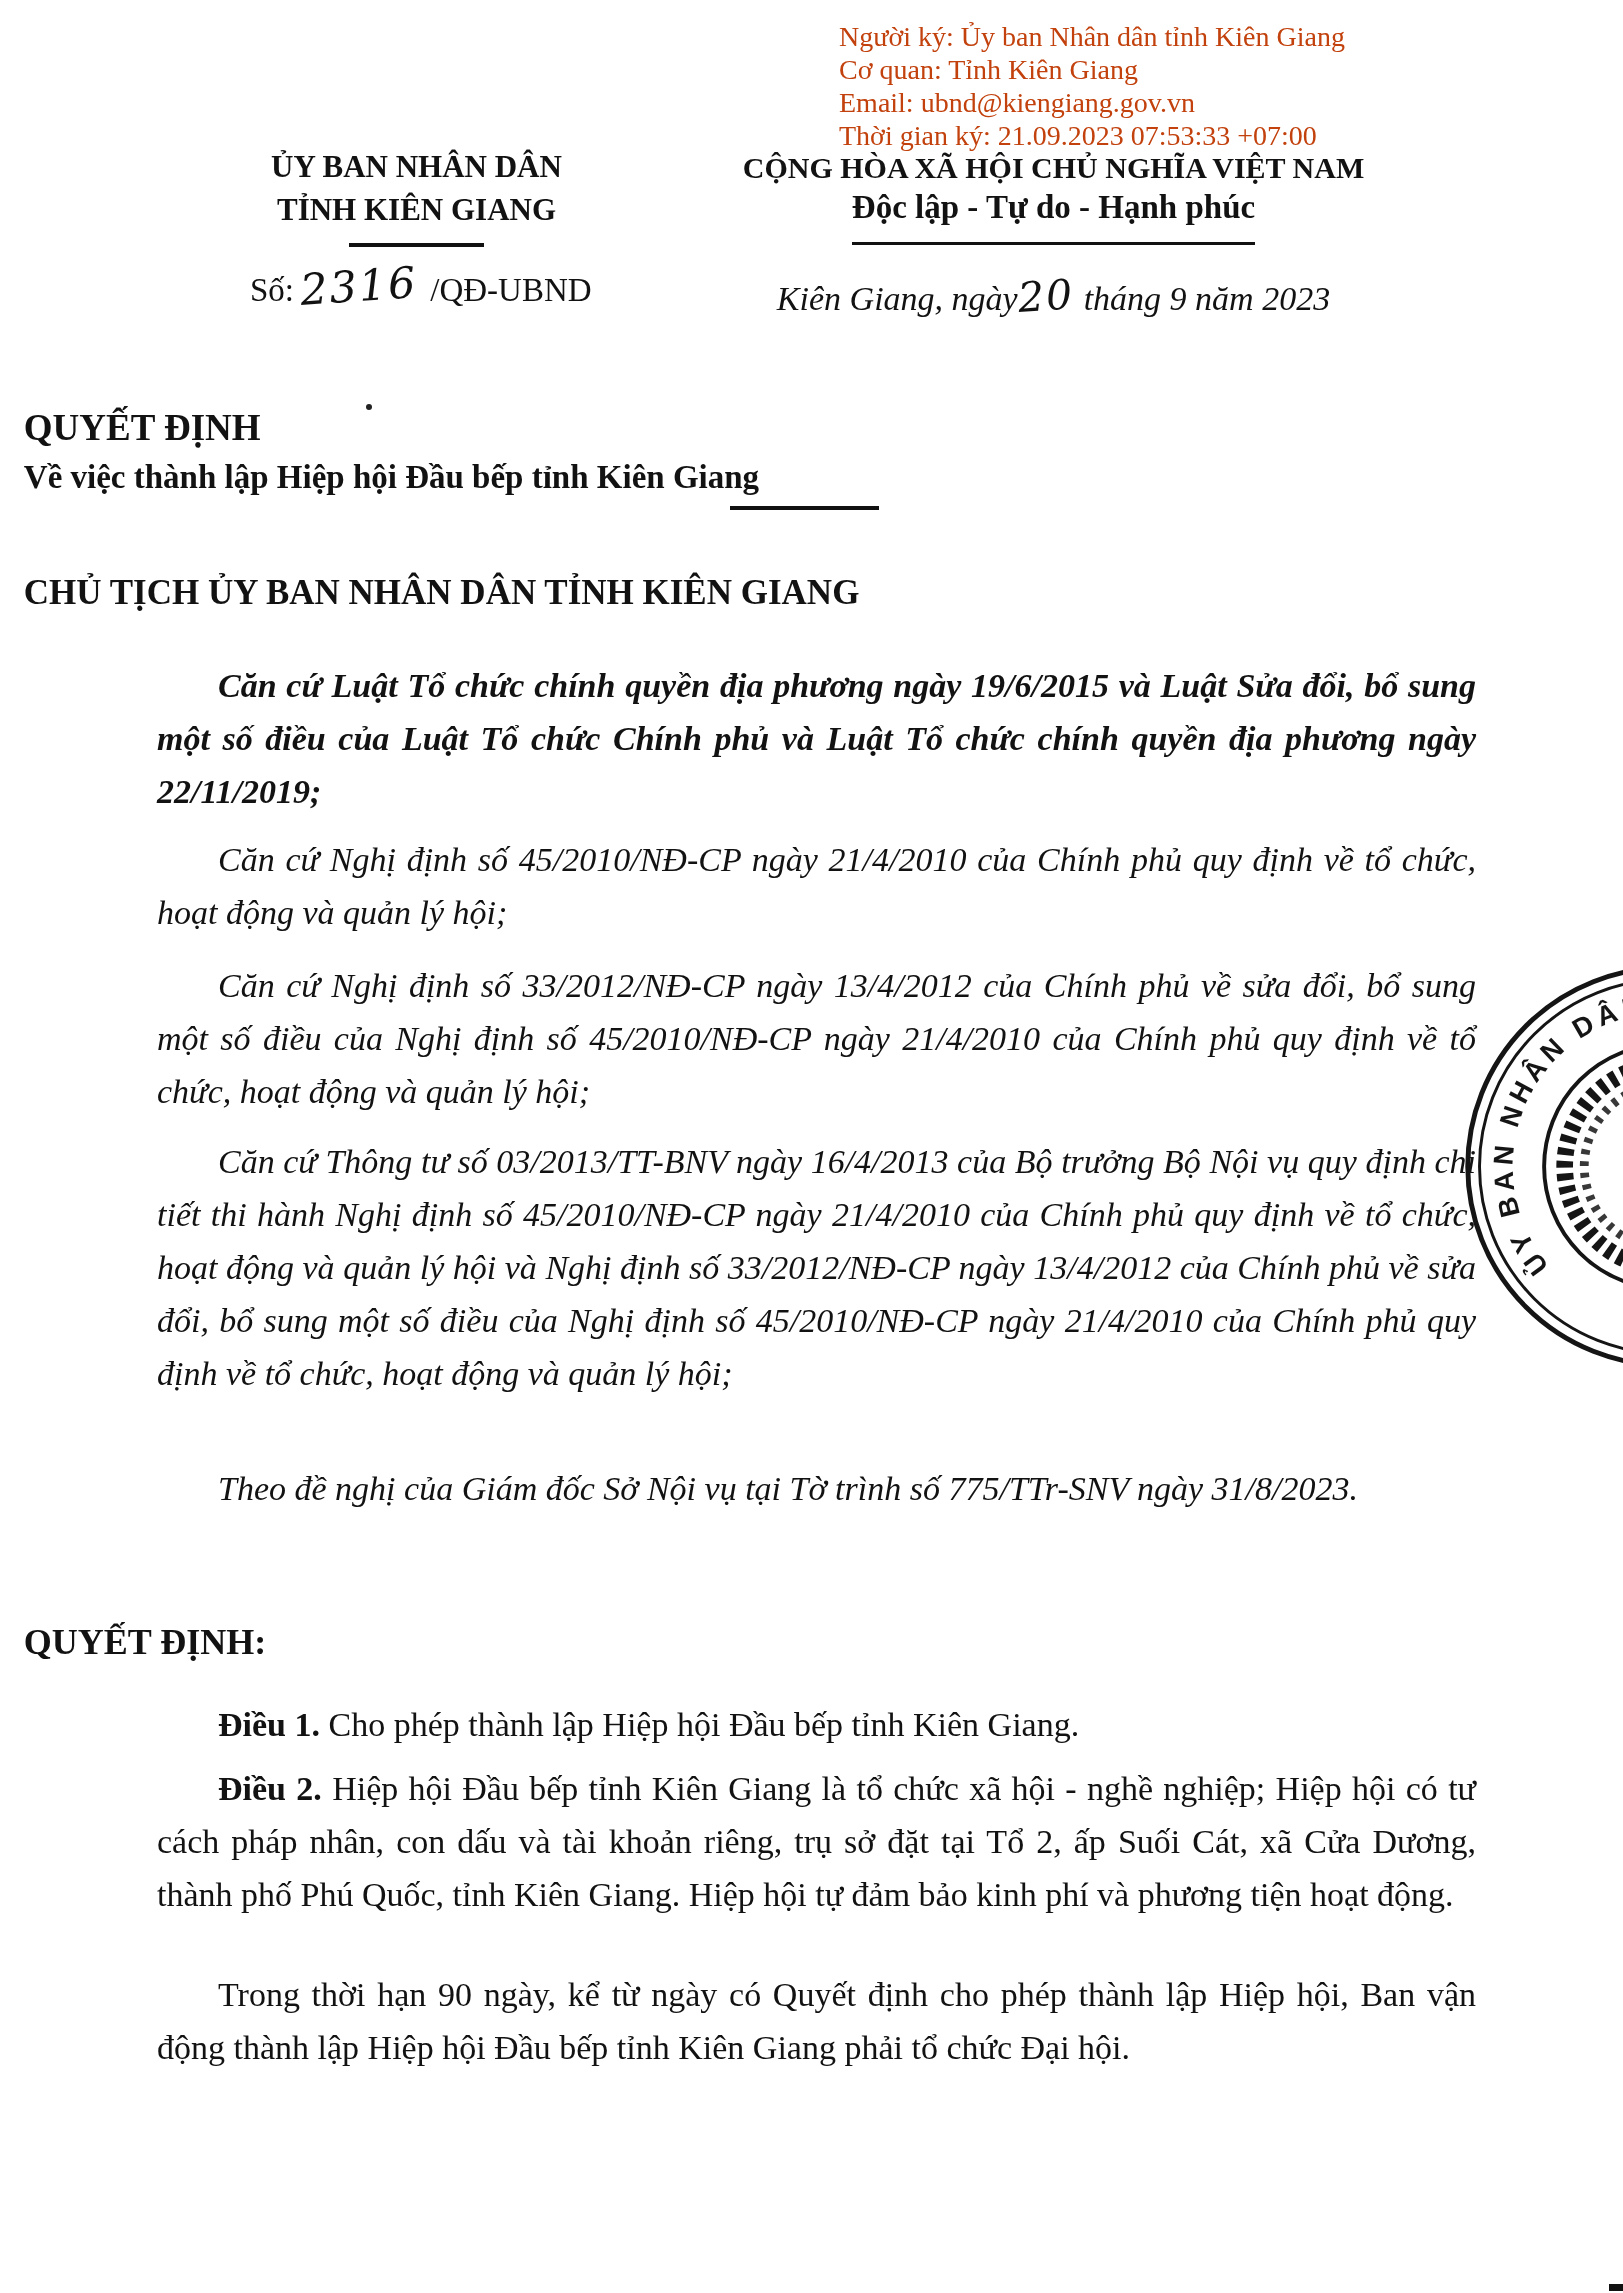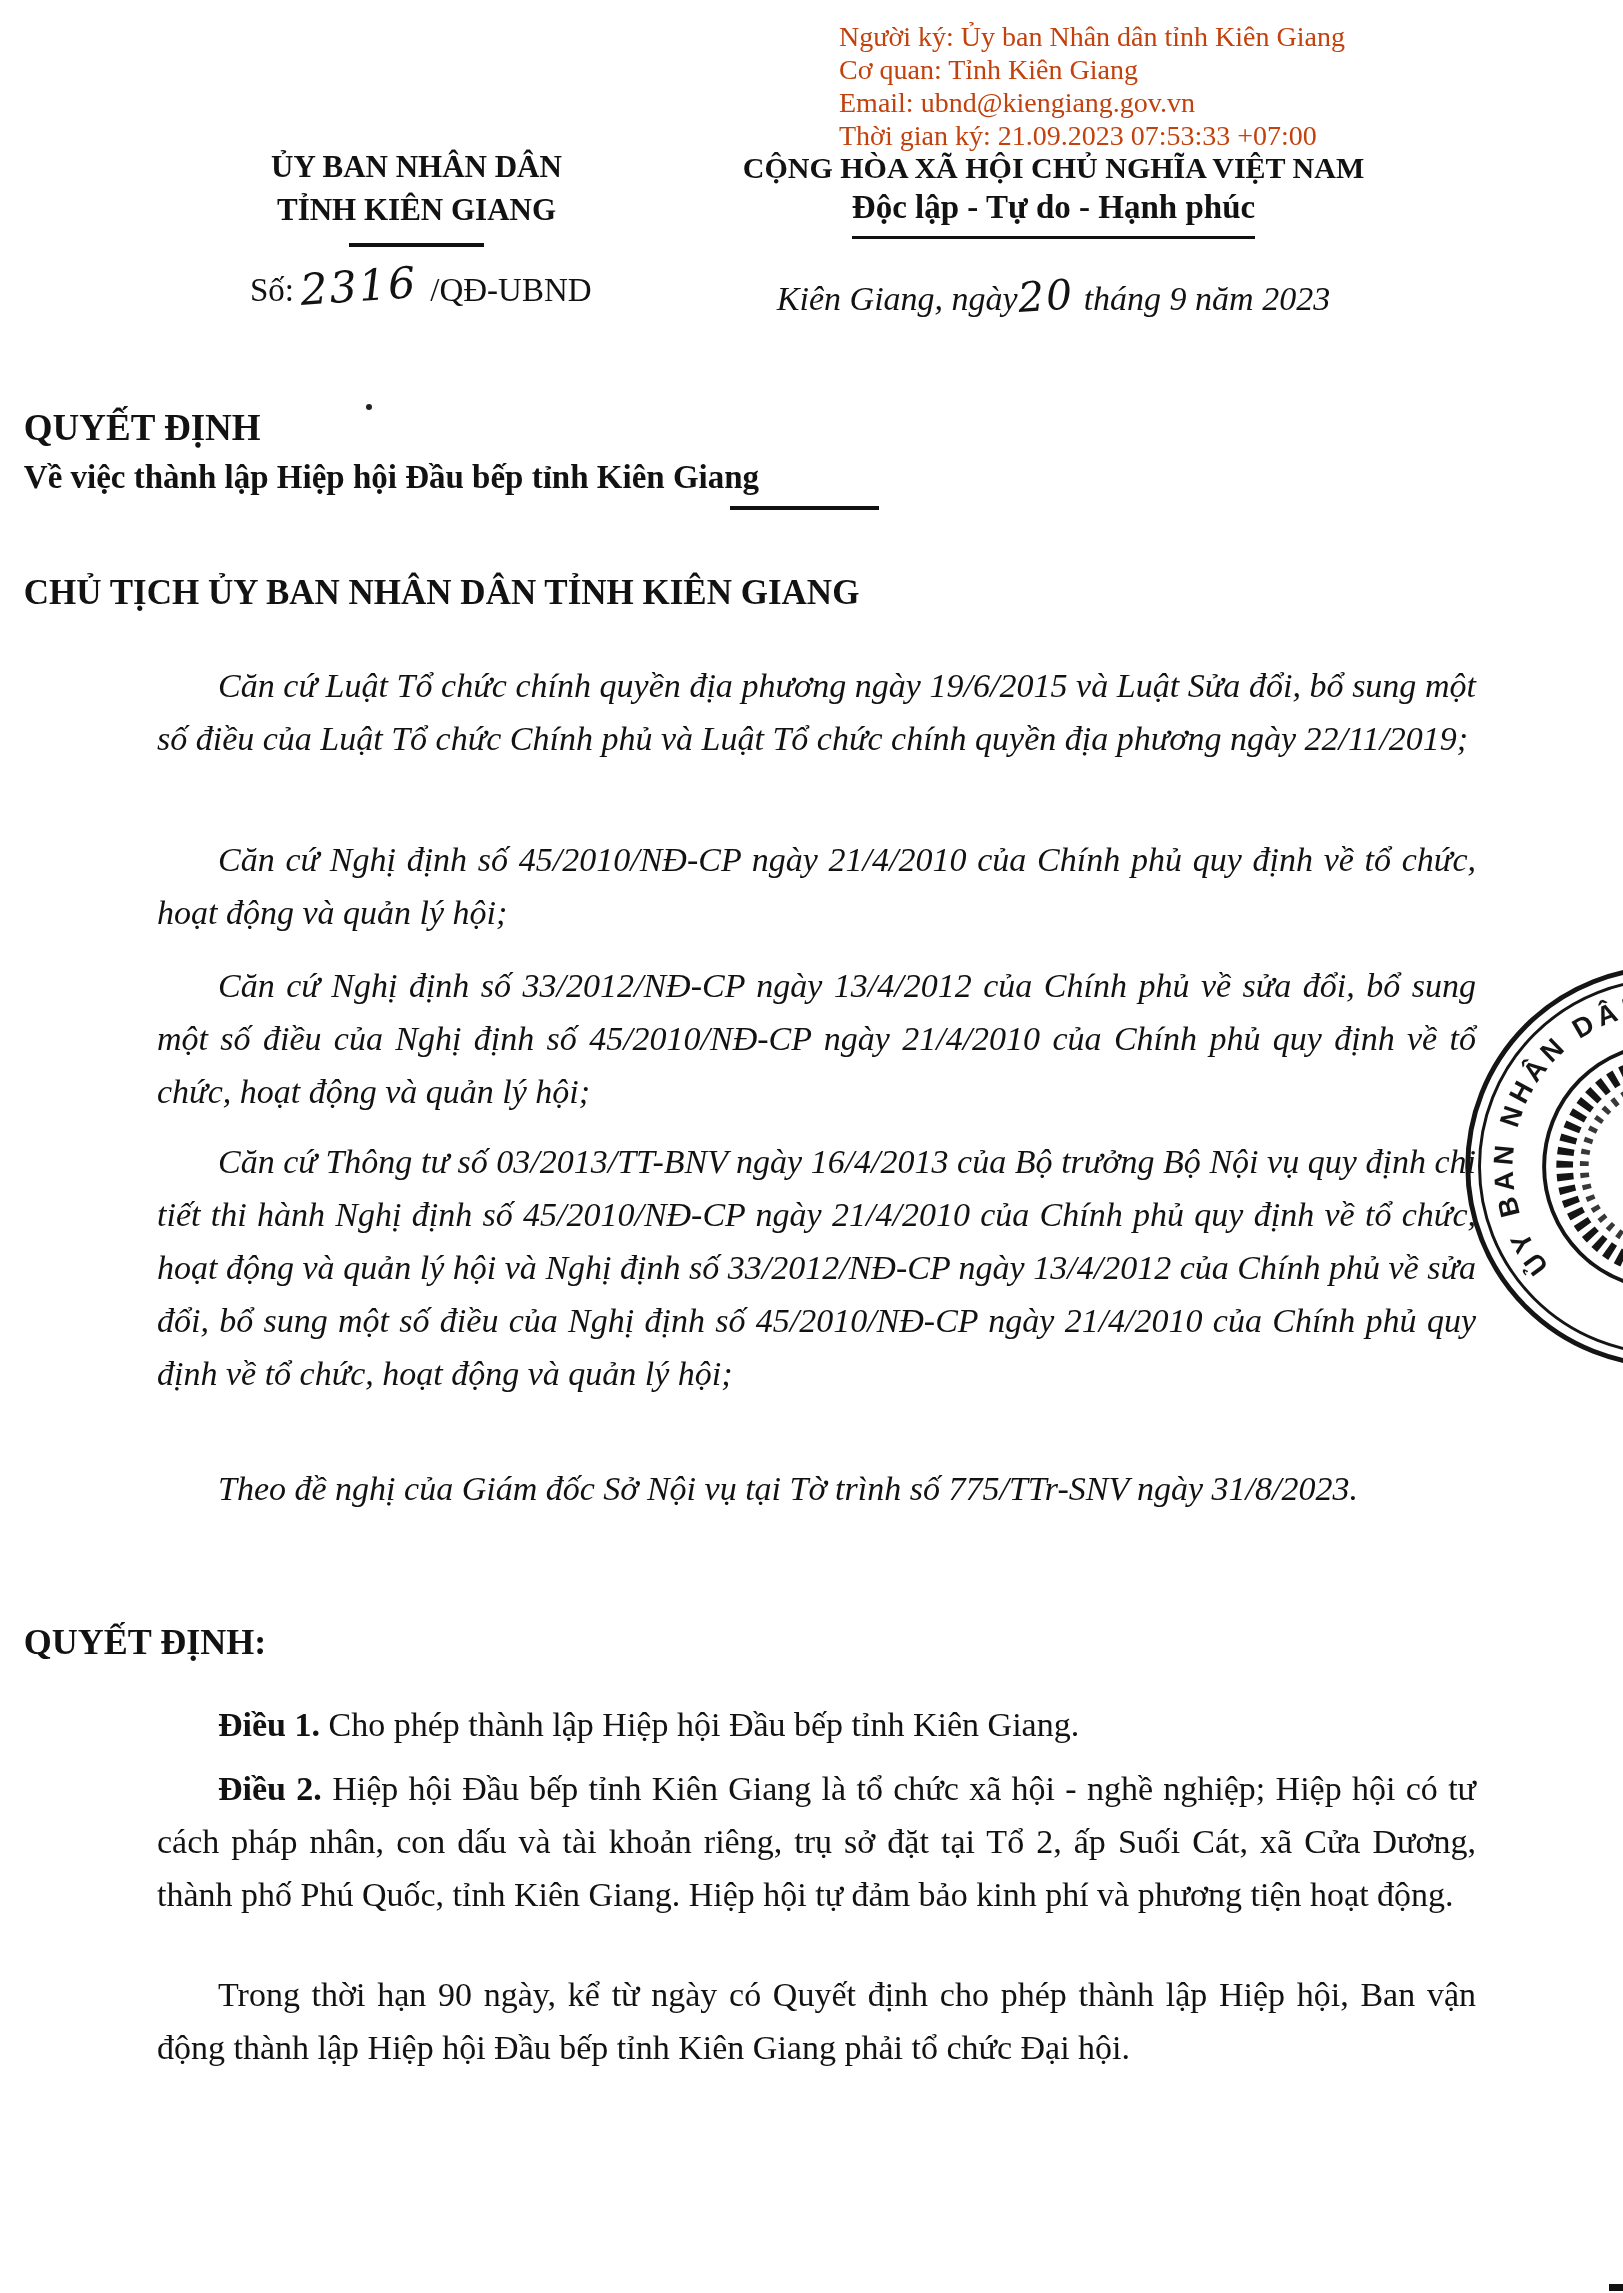--- a/index.html
+++ b/index.html
@@ -32,42 +32,42 @@
     display:inline-block; transform:rotate(-4deg); margin:0 3.9px 0 5.9px;
   }
   .doc-number .suffix { margin-left:9px; }
 
   
   .national-block {
     position:absolute; left:740px; top:149px; width:627px; text-align:center;
   }
   .national-line1 { font-weight:bold; font-size:30px; line-height:37px; white-space:nowrap; }
   .national-line2 { font-weight:bold; font-size:33px; line-height:43px; display:inline-block;
-                    border-bottom:3.9px solid #111; padding-bottom:7px; }
+                    border-bottom:3.9px solid #111; padding-bottom:13px; }
   .dateline {
     position:absolute; left:740px; top:272px; width:627px; text-align:center;
     font-style:italic; font-size:34px; white-space:nowrap;
   }
   .dateline .handwritten { font-size:41px; margin:0 9.8px 0 0; }
 
   
   .center-line { position:absolute; left:7.8px; width:1607px; text-align:left; margin:16px; }
   .t-heading   { top:390px; font-weight:bold; font-size:37px; }
   .t-subject   { top:443px; font-weight:bold; font-size:33px; }
   .t-underline { position:absolute; left:730px; top:506px; width:149px; height:3.9px; background:#111; }
   .t-authority { top:557px; font-weight:bold; font-size:35px; }
   .d-heading   { top:1605px; font-weight:bold; font-size:36px; }
 
   
   .body-par {
     position:absolute; left:157px; width:1319px; margin:0;
     font-size:34px; line-height:53px; text-align:justify; text-indent:61px;
   }
   .preamble { font-style:italic; }
-  .p1 { top:659px; }  .p2 { top:833px; }  .p3 { top:959px; }
+  .p1 { top:659px;font-weight:bold; }  .p2 { top:833px; }  .p3 { top:959px; }
   .p4 { top:1135px; } .p5 { top:1462px; }
   .art1 { top:1698px; } .art2 { top:1762px; } .closing { top:1968px; }
   .art-label { font-weight:bold;margin-top:20px; }
 
   
   .seal { position:absolute; left:1456px; top:956px; width:421px; height:421px; }
   .seal svg { display:block; }
 
   
   .speck-a { position:absolute; left:366px; top:404px; width:5.9px; height:5.9px;

